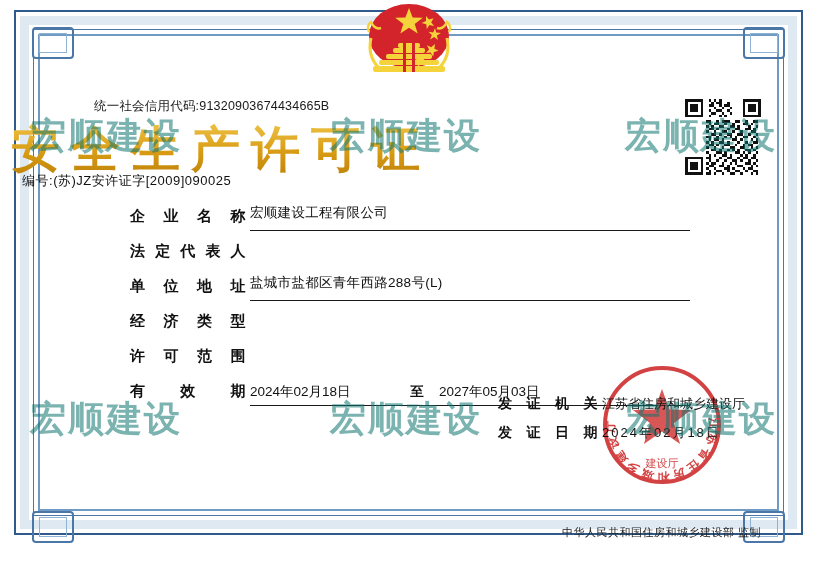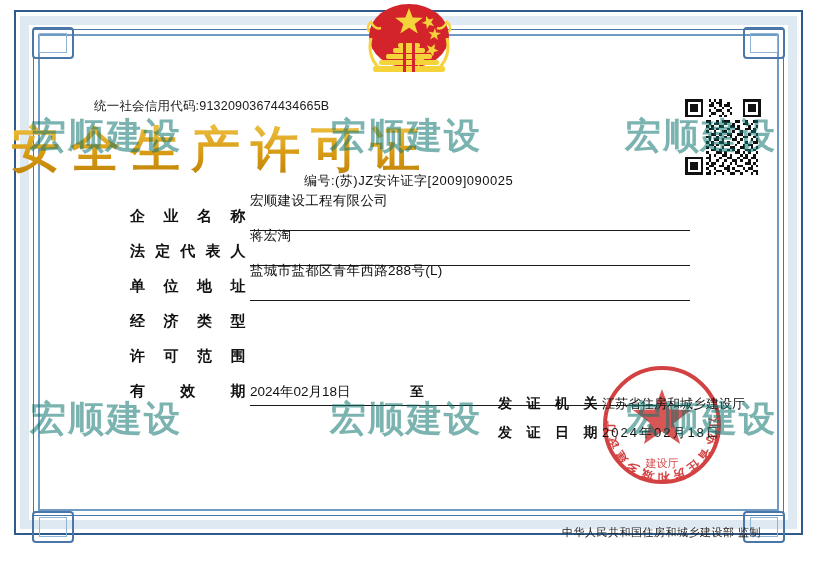--- a/index.html
+++ b/index.html
@@ -133,24 +133,24 @@
     background-clip: text;
     color: transparent;
     text-shadow: 0 0 0 rgba(0,0,0,0);
     padding-left: 11px;
   }
 
   #cert-number {
     position: absolute;
     left: 0; right: 0;
     top: 172px;
-    text-align: center;
     font-size: 13px;
     color: #111;
     letter-spacing: 0.5px;
+    padding-left: 22px;
   }
 
   
   .fields {
     position: absolute;
     left: 130px;
     top: 198px;
     width: 560px;
   }
   .field-row {
@@ -169,21 +169,21 @@
     display: flex;
     justify-content: space-between;
     padding-right: 4px;
     box-sizing: border-box;
     padding-bottom: 5px;
   }
   .field-label span { display: inline-block; }
   .field-line {
     flex: 1;
     border-bottom: 1px solid #1a1a1a;
-    padding-bottom: 20px;
+    padding-bottom: 8px;
     font-size: 13.5px;
     color: #111;
     white-space: nowrap;
     position: relative;
     min-height: 18px;
   }
   .field-value { letter-spacing: 0.3px; }
 
   
   .validity-line {
@@ -517,23 +517,20 @@
     </div>
 
     <div class="field-row">
       <div class="field-label">
         <span>法</span>
         <span>定</span>
         <span>代</span>
         <span>表</span>
         <span>人</span>
       </div>
-      <div class="field-line">
-        <span class="field-value">蒋宏淘</span>
-      </div>
     </div>
 
     <div class="field-row">
       <div class="field-label">
         <span>单</span>
         <span>位</span>
         <span>地</span>
         <span>址</span>
       </div>
       <div class="field-line">
@@ -561,20 +558,21 @@
 
     <div class="field-row">
       <div class="field-label">
         <span>有</span>
         <span>效</span>
         <span>期</span>
       </div>
       <div class="validity-line">
         <span class="validity-from">2024年02月18日</span>
         <span class="validity-sep">至</span>
+        <span class="validity-to">2027年05月03日</span>
       </div>
     </div>
 
   </div>
 
   <svg id="seal" viewBox="0 0 132 132">
     <defs>
       <path id="sealArc" d="M 66,66 m -48,0 a 48,48 0 1,1 96,0" transform="rotate(180 66 66)"></path>
     </defs>
     <circle cx="66" cy="66" r="57" fill="none" stroke="#cc2222" stroke-width="4"></circle>

